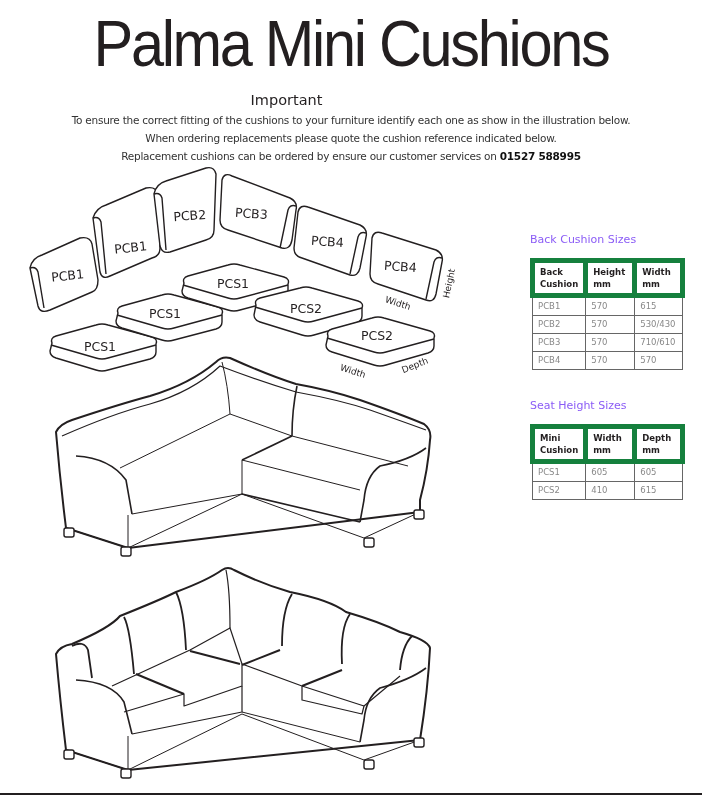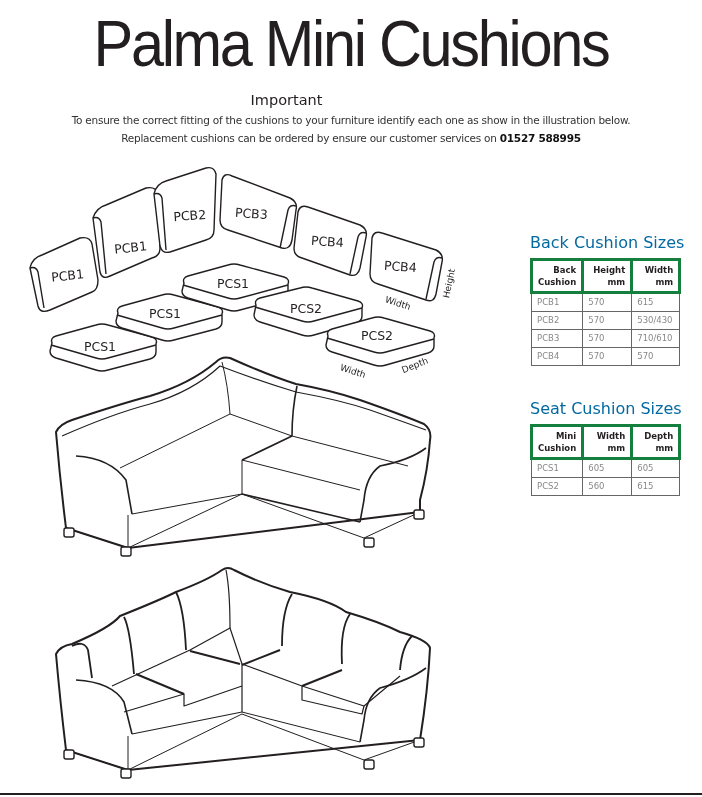--- a/index.html
+++ b/index.html
@@ -8,37 +8,38 @@
   .title { position: absolute; left: 0; top: 6px; width: 702px; text-align: center;
            font-family: "Liberation Sans", sans-serif; font-weight: normal;
            font-size: 64px; letter-spacing: -2.5px; line-height: 76px; color: #231f20;
            transform: scaleX(0.93); transform-origin: center; }
   .important { position: absolute; left: 0; top: 90px; width: 573px; text-align: center;
                font-size: 14.5px; line-height: 20px; }
   .intro { position: absolute; left: 0; top: 111px; width: 702px; text-align: center;
            font-size: 10.5px; line-height: 18px; color: #333; letter-spacing: -0.25px; }
   .intro .phone { font-weight: bold; color: #111; margin-top: 36px; }
   .diagram { position: absolute; left: 0; top: 160px; }
-  .section-title { position: absolute; font-size: 16px; color: #0369a1; }
+  .section-title { position: absolute; font-size: 11px; color: #8b5cf6; }
   table.sizes { position: absolute; border-collapse: collapse; font-size: 8.5px; }
-  table.sizes th { border: 3px solid #15803d; text-align: right; font-weight: bold; padding: 3px 5px;
+  table.sizes th { border: 5px solid #15803d; text-align: left; font-weight: bold; padding: 3px 5px;
                    line-height: 12px; vertical-align: top; color: #231f20; }
   table.sizes td { border: 1px solid #666; padding: 3px 5px; height: 11px; line-height: 11px;
                    color: #888; }
   table.sizes col.c1 { width: 50px; } table.sizes col.c2 { width: 49px; } table.sizes col.c3 { width: 48px; }
   .bottom-rule { position: absolute; left: 0; top: 793px; width: 702px; height: 2px; background: #231f20; }
   svg text { font-family: "DejaVu Sans", "Liberation Sans", sans-serif; }
 </style>
 </head>
 <body>
 
 <div class="title">Palma Mini Cushions</div>
 <div class="important">Important</div>
 <div class="intro">
   <div>To ensure the correct fitting of the cushions to your furniture identify each one as show in the illustration below.</div>
+  <div>When ordering replacements please quote the cushion reference indicated below.</div>
   <div><span>Replacement cushions can be ordered by ensure our customer services on </span><span class="phone">01527 588995</span></div>
 </div>
 
 <svg class="diagram" width="520" height="637" viewBox="0 160 520 637" xmlns="http://www.w3.org/2000/svg">
   <g fill="#fff" stroke="#231f20" stroke-width="1.4" stroke-linejoin="round">
 
     <g>
       <path d="M30,268 Q32,258 42,255 L80,238 Q90,236 92,244 L98,280 Q98,290 92,292 L50,310 Q40,314 38,306 Z"></path>
       <path d="M30,268 Q36,266 38,272 L44,308" fill="none"></path>
     </g>
@@ -196,39 +197,39 @@
     <td>710/610</td>
   </tr>
   <tr>
     <td>PCB4</td>
     <td>570</td>
     <td>570</td>
   </tr>
 </tbody>
   </table>
 
-<div class="section-title" style="left:530px; top:399px;">Seat Cushion Sizes</div>
+<div class="section-title" style="left:530px; top:399px;">Seat Height Sizes</div>
 <table class="sizes" style="left:530px; top:424px;">
   <colgroup>
       <col class="c1">
       <col class="c2">
       <col class="c3">
     </colgroup>
   <tbody>
       <tr>
     <th><span>Mini</span><br><span>Cushion</span></th>
     <th><span>Width</span><br><span>mm</span></th>
     <th><span>Depth</span><br><span>mm</span></th>
   </tr>
   <tr>
     <td>PCS1</td>
     <td>605</td>
     <td>605</td>
   </tr>
   <tr>
     <td>PCS2</td>
-    <td>560</td>
+    <td>410</td>
     <td>615</td>
   </tr>
 </tbody>
   </table>
 
 <div class="bottom-rule"></div>
 
 </body></html>

